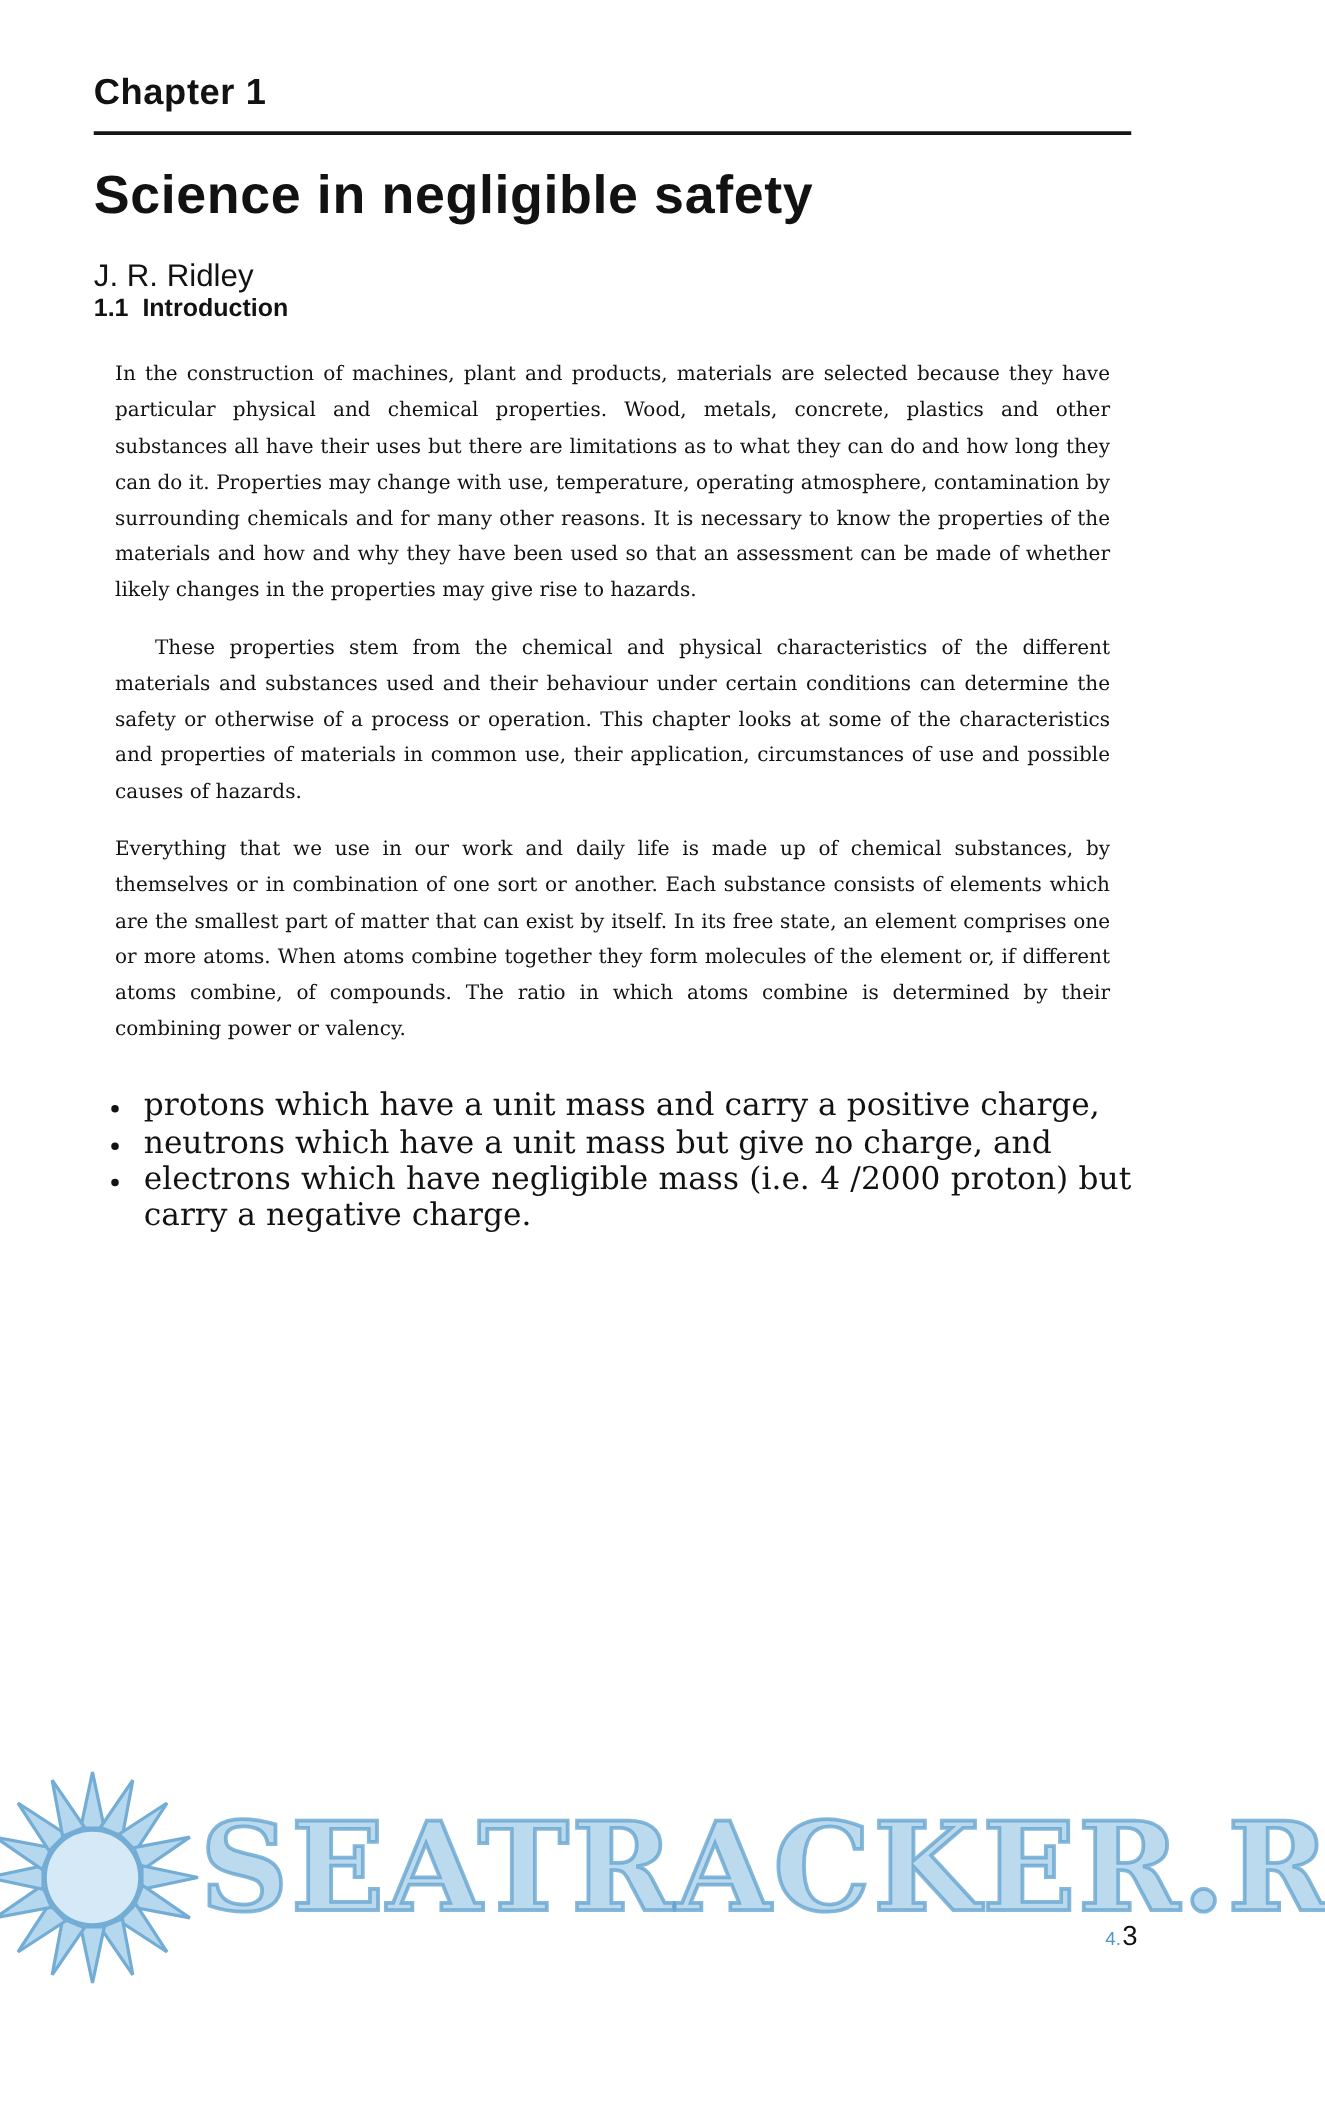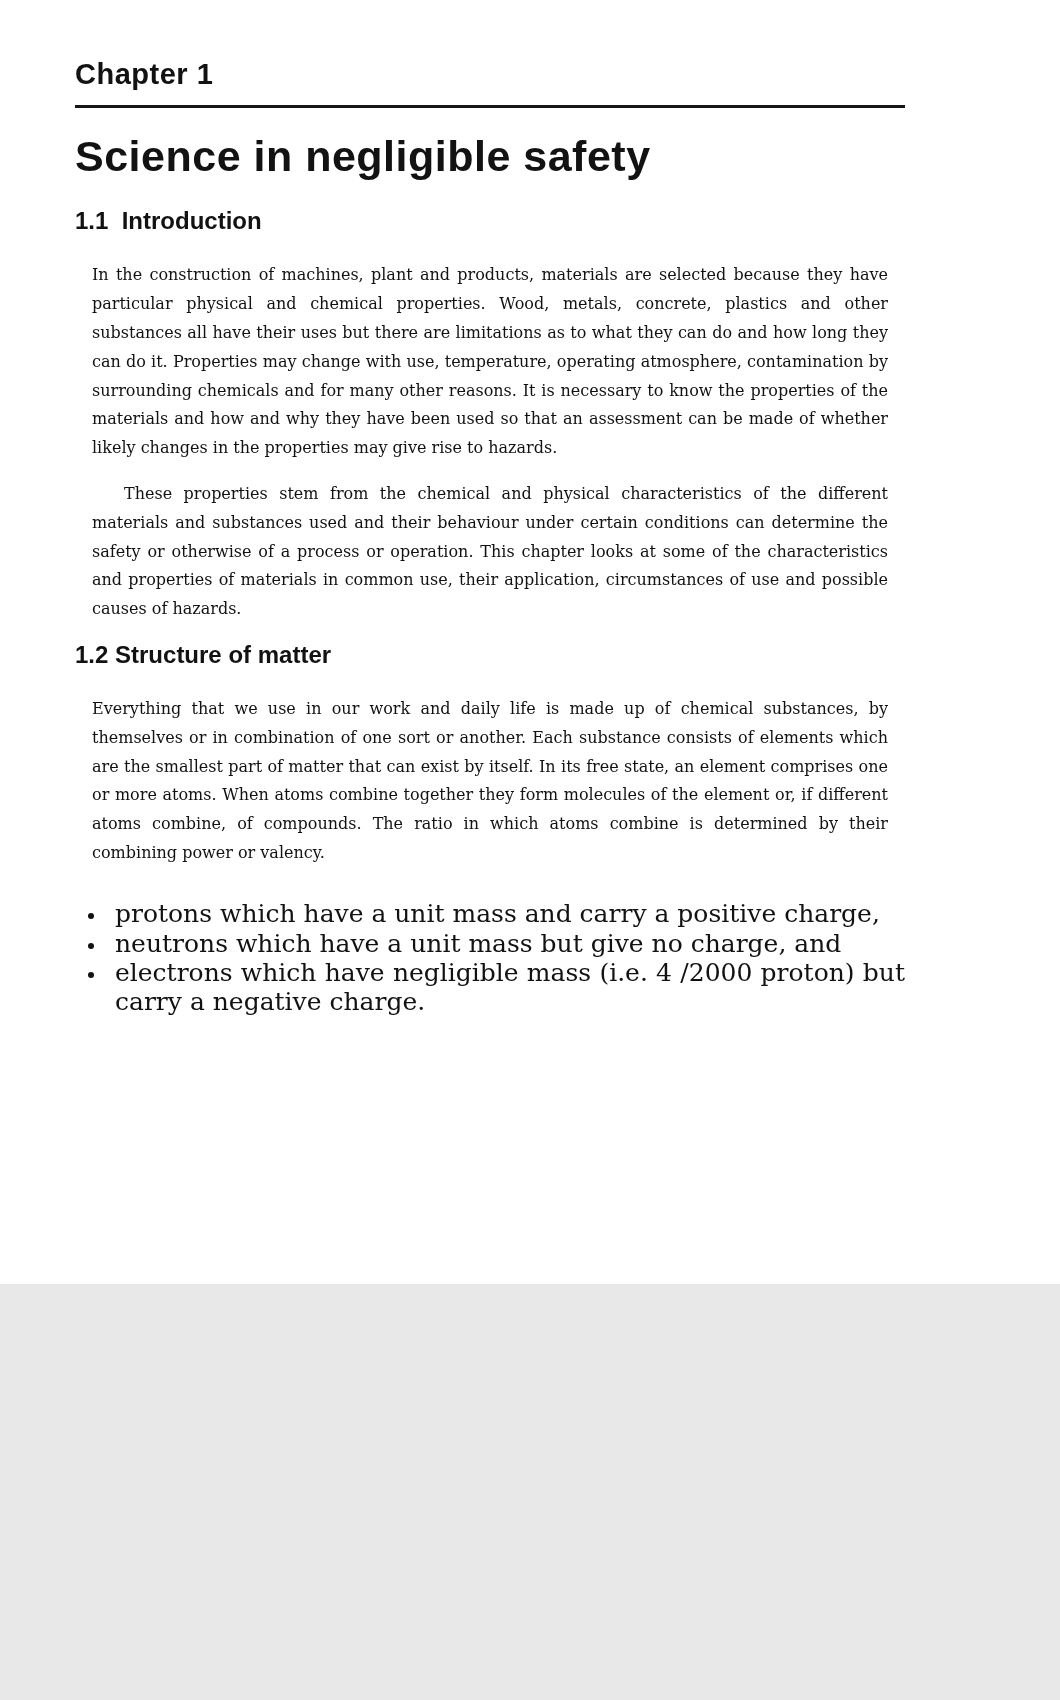--- a/index.html
+++ b/index.html
@@ -1,18 +1,18 @@
 <!DOCTYPE html>
 <html><head>
 <meta charset="utf-8">
 <style>
   html,body { margin:0; padding:0; background:#e8e8e8; }
   .page {
     position:relative;
-    width:1060px; height:1284px;
+    width:1060px; height:1700px;
     margin:0 auto;
     background:#ffffff;
     box-sizing:border-box;
     padding:58px 155px 0 75px;
     overflow:hidden;
     font-family:"DejaVu Serif", serif;
     color:#121212;
   }
   .chapter-label {
     font-family:"Liberation Sans", sans-serif;
@@ -28,21 +28,21 @@
     font-size:43px; font-weight:700; letter-spacing:0.5px;
     margin:0 0 26px 0; line-height:1.15;
   }
   .author {
     font-family:"Liberation Sans", sans-serif;
     font-size:25px; font-weight:500;
     margin:0;
   }
   h2.sec {
     font-family:"Liberation Sans", sans-serif;
-    font-size:24px; font-weight:700;
+    font-size:20px; font-weight:700;
     margin:0 0 26px 0;
     white-space:pre-wrap;
   }
   .sec-1 { margin-top:248px; }
   .sec-2 { margin-top:56px; }
   p.body {
     font-size:16px; line-height:28.8px;
     text-align:justify;
     margin:17px;
   }
@@ -84,29 +84,29 @@
   .page-number { font-size:22px; color:#111; margin-left:1px; }
 </style>
 </head>
 <body>
 
 <div class="page">
 
   <div class="chapter-label">Chapter 1</div>
   <hr class="head-rule">
   <h1 class="book-title">Science in negligible safety</h1>
+  <div class="author">J. R. Ridley</div>
 
   <section>
     <h2 class="sec sec-1">1.1  Introduction</h2>
     <p class="body">In the construction of machines, plant and products, materials are selected because they have particular physical and chemical properties. Wood, metals, concrete, plastics and other substances all have their uses but there are limitations as to what they can do and how long they can do it. Properties may change with use, temperature, operating atmosphere, contamination by surrounding chemicals and for many other reasons. It is necessary to know the properties of the materials and how and why they have been used so that an assessment can be made of whether likely changes in the properties may give rise to hazards.</p>
     <p class="body indent">These properties stem from the chemical and physical characteristics of the different materials and substances used and their behaviour under certain conditions can determine the safety or otherwise of a process or operation. This chapter looks at some of the characteristics and properties of materials in common use, their application, circumstances of use and possible causes of hazards.</p>
   </section>
 
   <section>
-    <h2 class="sec sec-2">1.2 Structure of matter</h2>
     <p class="body">Everything that we use in our work and daily life is made up of chemical substances, by themselves or in combination of one sort or another. Each substance consists of elements which are the smallest part of matter that can exist by itself. In its free state, an element comprises one or more atoms. When atoms combine together they form molecules of the element or, if different atoms combine, of compounds. The ratio in which atoms combine is determined by their combining power or valency.</p>
     <ul class="bullets">
       <li>protons which have a unit mass and carry a positive charge,</li>
       <li>neutrons which have a unit mass but give no charge, and</li>
       <li>electrons which have negligible mass (i.e. 4 /2000 proton) but carry a negative charge.</li>
     </ul>
   </section>
 
   <div class="watermark">
     <svg class="wm-sun" viewBox="0 0 100 100" width="172" height="172" aria-hidden="true">

